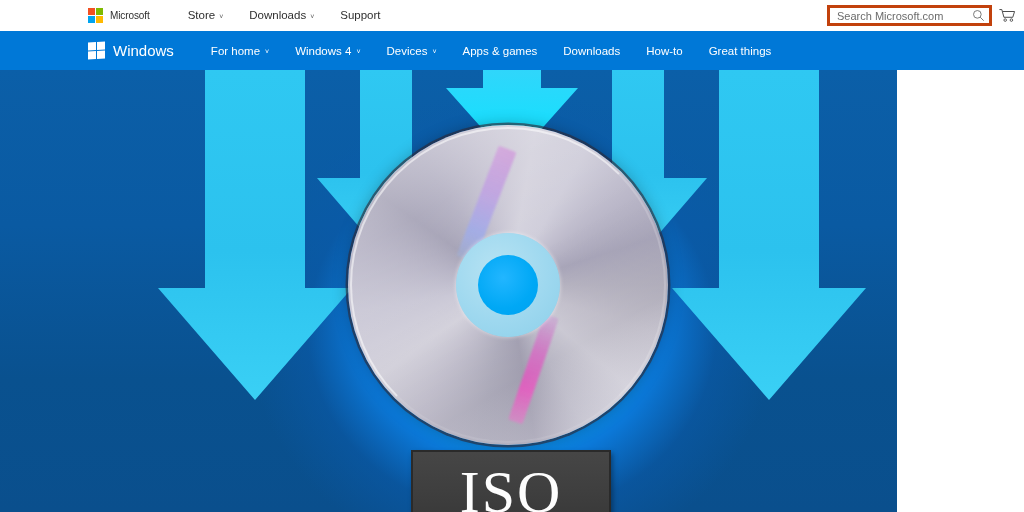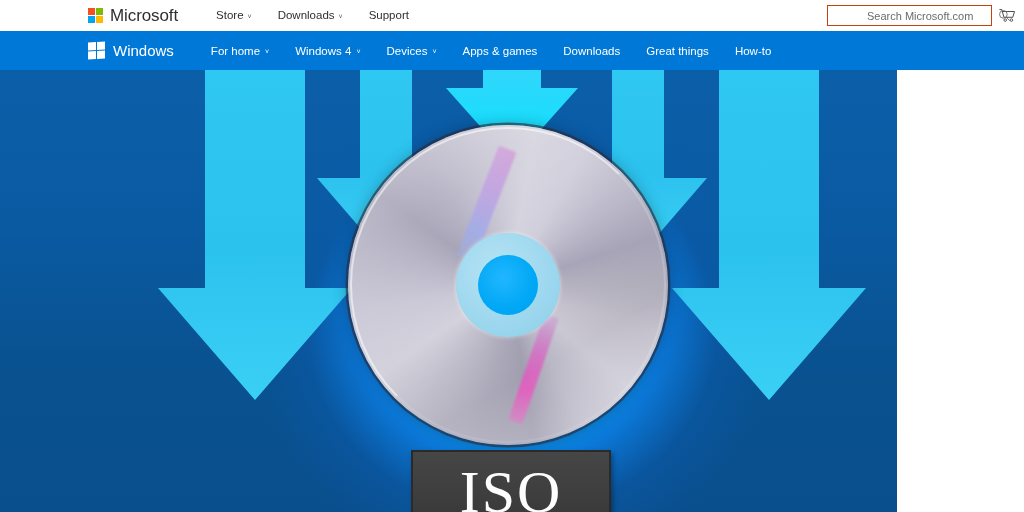--- a/index.html
+++ b/index.html
@@ -49,21 +49,21 @@
     gap: 1px;
     margin-right: 7px;
   }
   .ms-sq { width: 7px; height: 7px; display: block; }
   .ms-sq.r { background: #f25022; }
   .ms-sq.g { background: #7fba00; }
   .ms-sq.b { background: #00a4ef; }
   .ms-sq.y { background: #ffb900; }
 
   .ms-wordmark {
-    font-size: 17px;
+    font-size: 10px;
     color: #2f2f2f;
     letter-spacing: -0.1px;
     white-space: nowrap;
   }
 
   .top-links {
     display: flex;
     align-items: center;
     margin-left: 25px;
     height: 31px;
@@ -92,25 +92,24 @@
     display: flex;
     align-items: center;
     height: 31px;
     padding-right: 2px;
   }
 
   .search-wrap {
     position: relative;
     width: 165px;
     height: 21px;
-    border: 1px solid #c2410c;
+    border: 3px solid #c2410c;
     background: #ffffff;
     display: flex;
     align-items: center;
-    padding-left: 32px;
   }
   .search-input {
     border: none;
     outline: none;
     width: 138px;
     height: 19px;
     font-size: 11px;
     color: #4a4a4a;
     padding-left: 7px;
     font-family: "Liberation Sans", sans-serif;
@@ -431,24 +430,24 @@
         <span>Devices</span>
         <span class="caret">˅</span>
       </div>
       <div class="win-link">
         <span>Apps &amp; games</span>
       </div>
       <div class="win-link">
         <span>Downloads</span>
       </div>
       <div class="win-link">
+        <span>How-to</span>
+      </div>
+      <div class="win-link">
         <span>Great things</span>
-      </div>
-      <div class="win-link">
-        <span>How-to</span>
       </div>
     </div>
   </div>
 
   <div class="hero">
 
     <svg class="arrows" viewBox="0 0 1024 442" preserveAspectRatio="none">
       <defs>
         <linearGradient id="agL" x1="0" y1="0" x2="0" y2="1">
           <stop offset="0%" stop-color="#2fc8f2"></stop>

